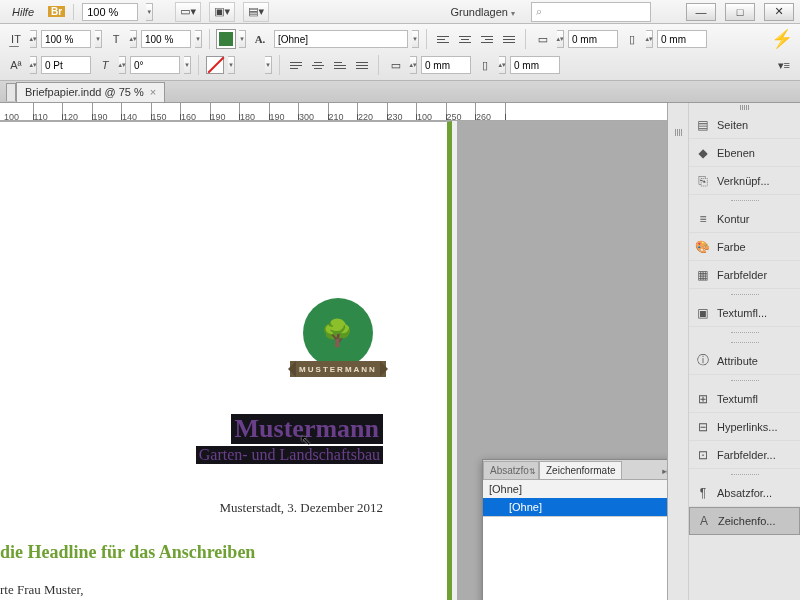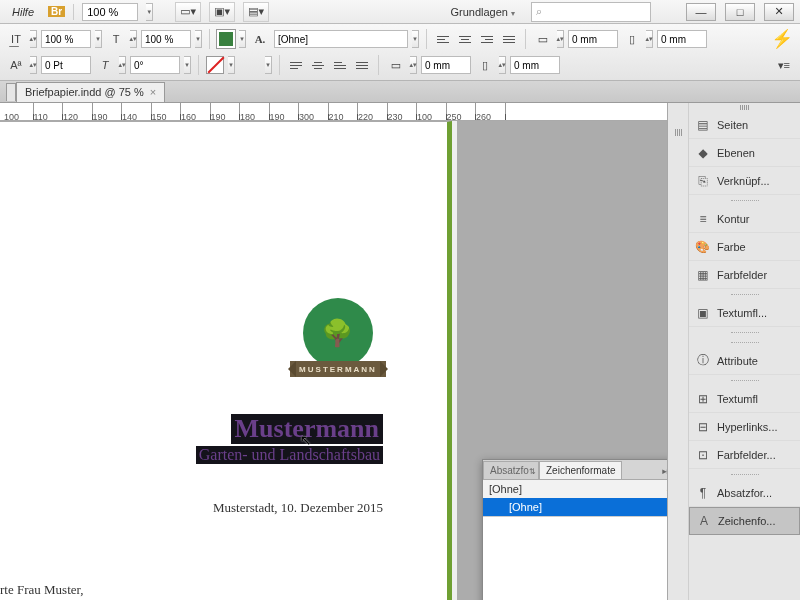--- a/index.html
+++ b/index.html
@@ -236,21 +236,22 @@
     <div class="page">
       <div class="logo-wrap">
         <div class="logo-circle">🌳</div>
         <div class="logo-ribbon">MUSTERMANN</div>
       </div>
       <div class="headline-block">
         <span class="main-name">Mustermann</span>
         <span class="cursor-arrow">↖</span><br>
         <span class="tagline">Garten- und Landschaftsbau</span>
       </div>
-      <div class="dateline">Musterstadt, 10. Dezember 2015</div>
+      <div class="dateline">Musterstadt, 3. Dezember 2012</div>
+      <div class="letter-head">die Headline für das Anschreiben</div>
       <div class="salutation">rte Frau Muster,</div>
     </div>
 
     <div class="float-panel">
       <div class="fp-tabs">
         <div class="fp-tab inactive"><span>Absatzfo</span><span style="font-size:8px">⇅</span></div>
         <div class="fp-tab active">Zeichenformate</div>
         <div class="collapse">▸▸ ▾≡</div>
       </div>
       <div class="fp-row header">

